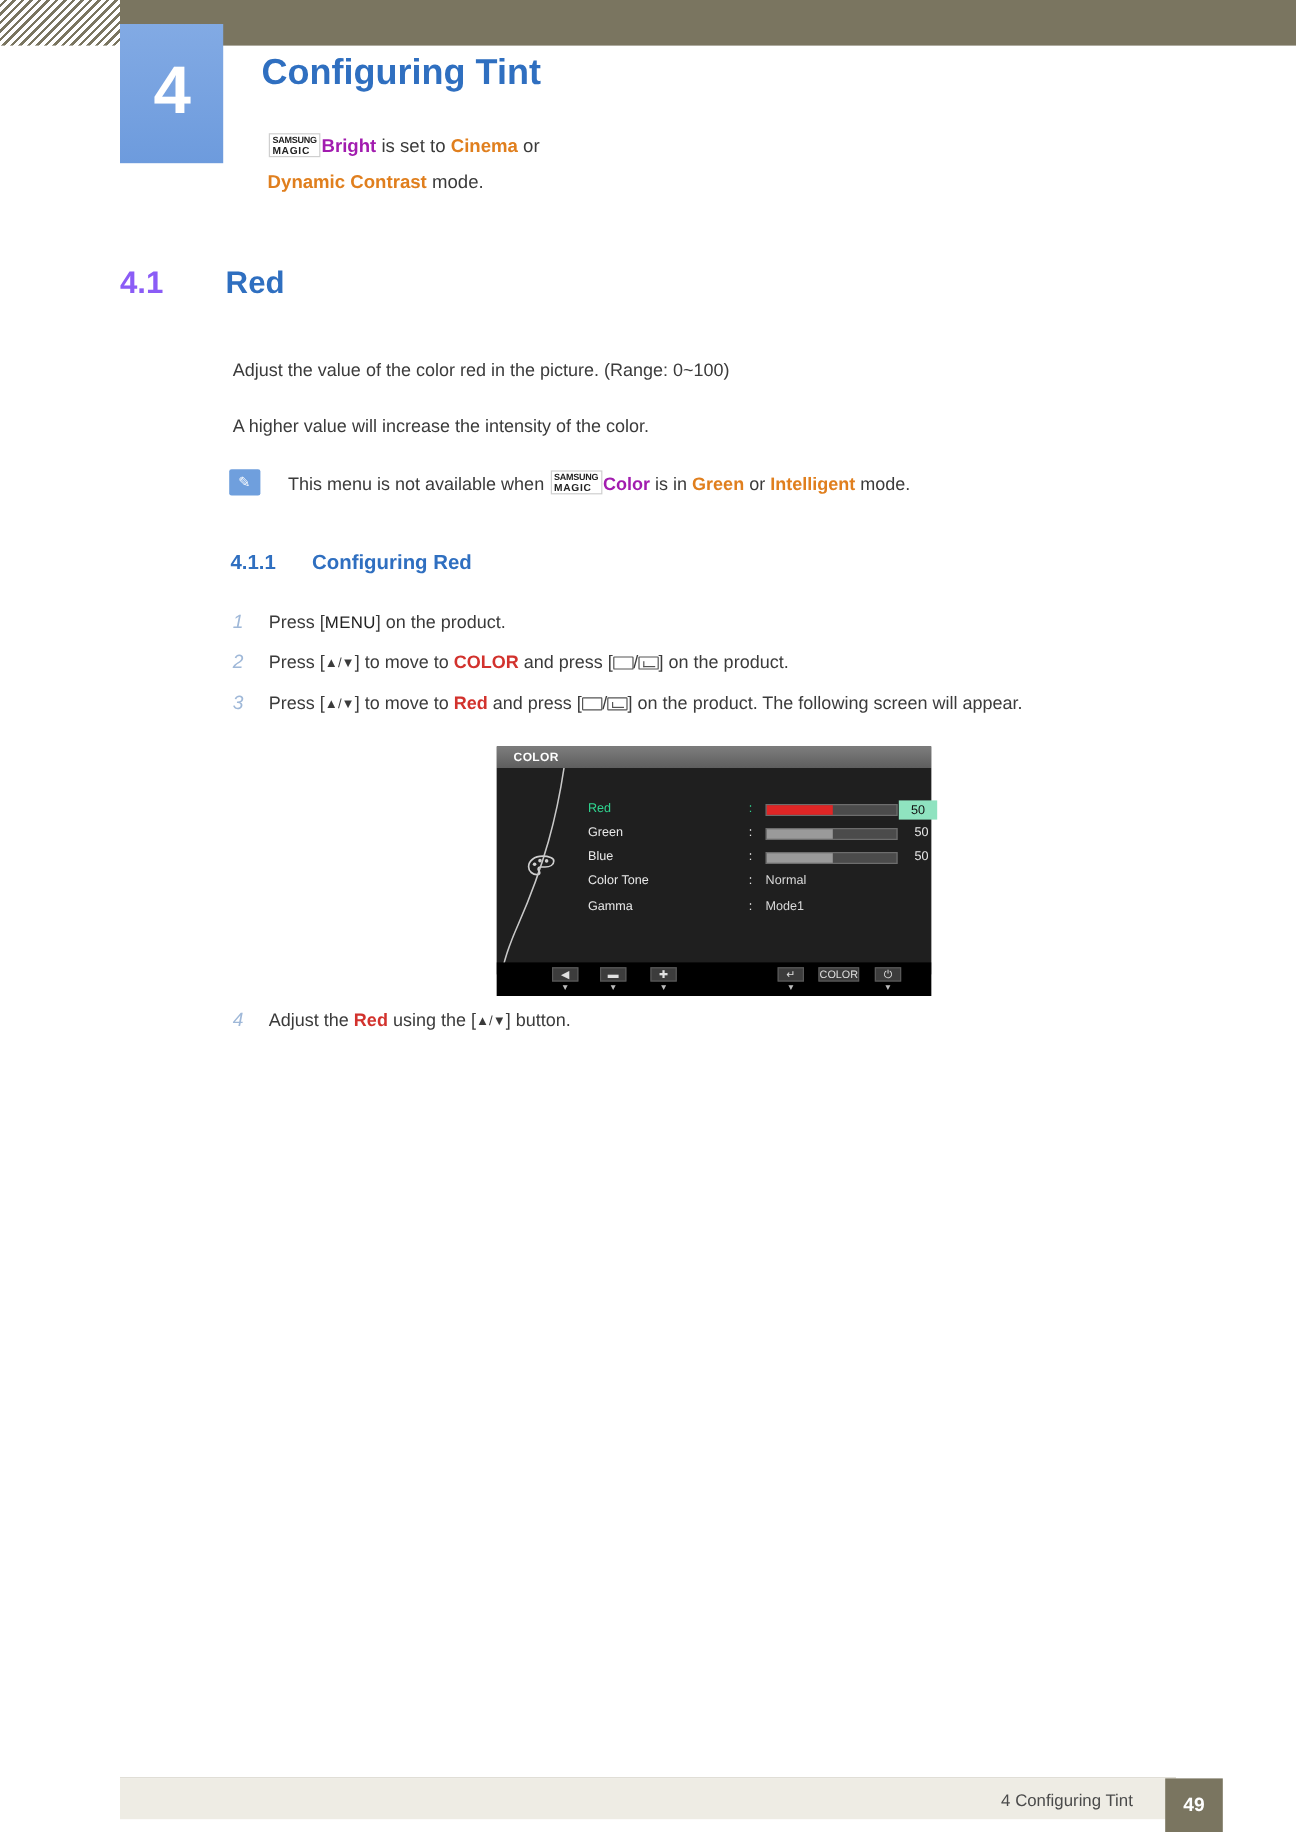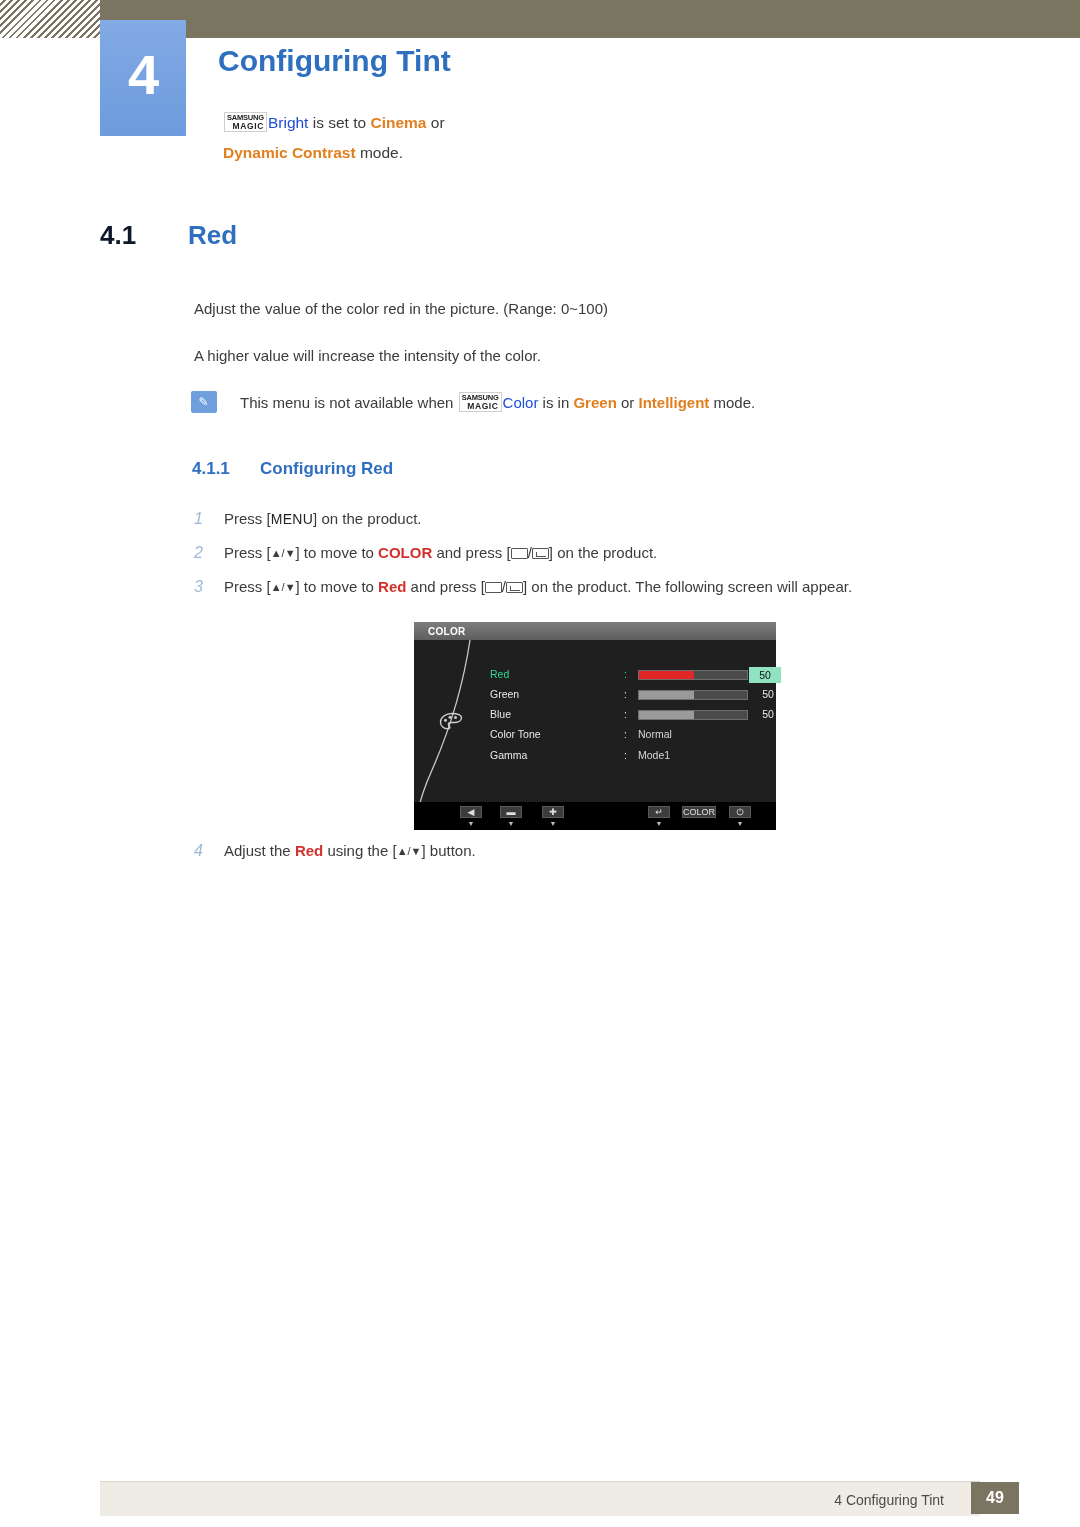--- a/index.html
+++ b/index.html
@@ -76,49 +76,49 @@
   }
 
   
   .magic {
     display: inline-block;
     background: #ffffff;
     border: 1px solid #cfcfcf;
     padding: 0 2px;
     vertical-align: -1px;
     line-height: 1;
-    text-align: right;
+    text-align: left;
     margin: 0 1px;
   }
   .magic .s1 {
     display: block;
     font-size: 7.5px;
     font-weight: bold;
     color: #222;
     letter-spacing: -0.2px;
     line-height: 9px;
   }
   .magic .s2 {
     display: block;
     font-size: 8.5px;
     font-weight: bold;
     color: #222;
     letter-spacing: 0.6px;
     line-height: 9px;
   }
   .orange { color: #e07f1e; font-weight: bold; }
-  .blue-b { color: #1d4ed8; font-weight: normal; }
+  .blue-b { color: #a21caf; font-weight: bold; }
 
   
   .sec-num {
     position: absolute;
     left: 100px; top: 220px;
     font-size: 26px;
     font-weight: bold;
-    color: #0f172a;
+    color: #8b5cf6;
   }
   .sec-title {
     position: absolute;
     left: 188px; top: 220px;
     font-size: 26px;
     font-weight: bold;
     color: #2f6fc0;
   }
 
   .para {
@@ -356,21 +356,21 @@
   }
   .footer-text {
     position: absolute;
     right: 136px; top: 1492px;
     font-size: 14px;
     color: #4a4a4a;
   }
   .page-no {
     position: absolute;
     left: 971px; top: 1482px;
-    width: 48px; height: 32px;
+    width: 48px; height: 45px;
     background: #7a7560;
     color: #ffffff;
     font-size: 16px;
     font-weight: bold;
     display: flex;
     align-items: center;
     justify-content: center;
   }
 </style>
 </head>

